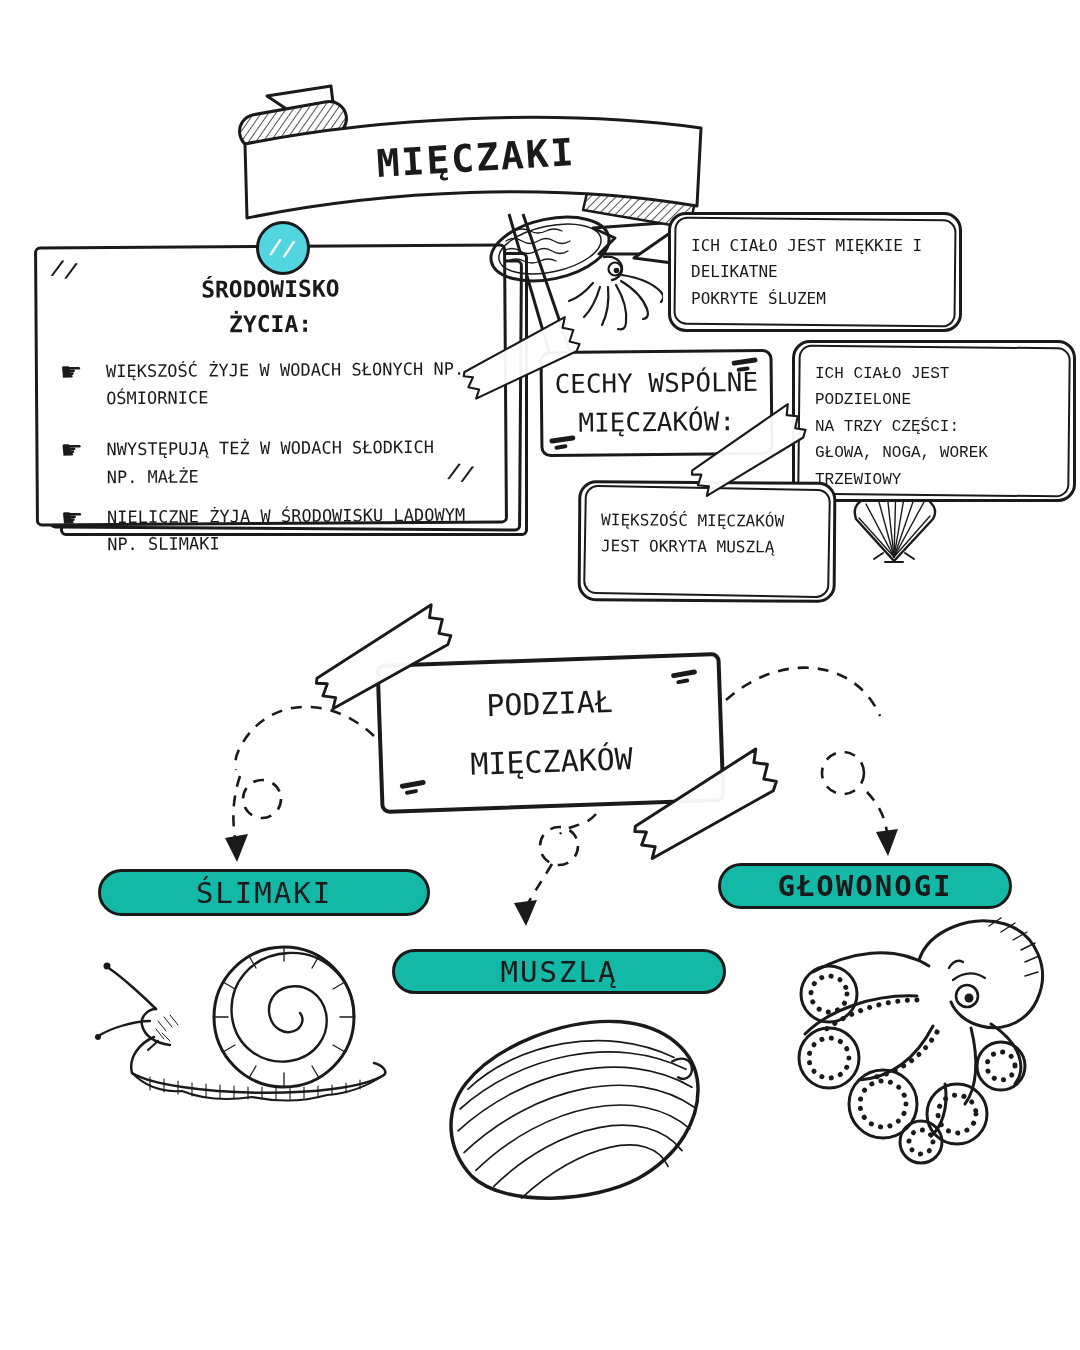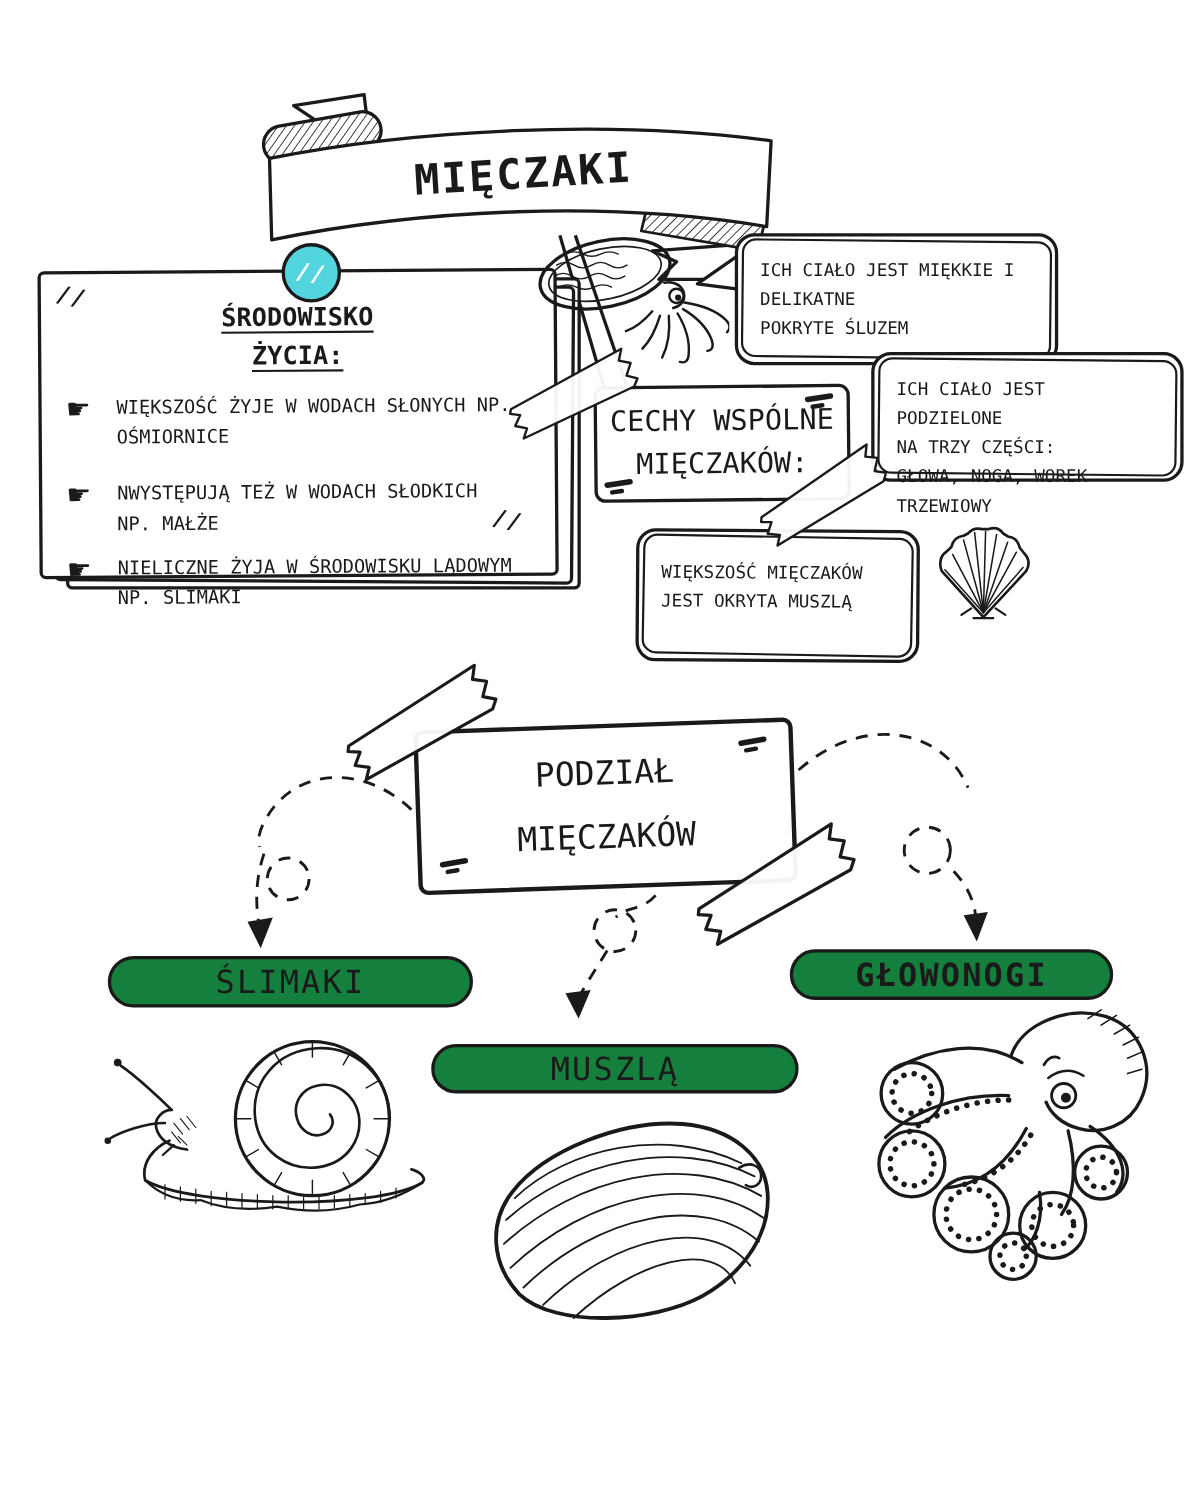--- a/index.html
+++ b/index.html
@@ -23,21 +23,21 @@
     transform:rotate(-3.5deg);
   }
 
   
   .sheet { position:absolute; background:#ffffff; border:3px solid #1a1a1a; border-radius:6px; }
   #env-sheet3 { left:60px; top:252px; width:468px; height:284px; z-index:2; }
   #env-sheet2 { left:50px; top:258px; width:472px; height:272px; z-index:2; transform:rotate(0.4deg); }
   #env-card   { left:35px; top:245px; width:472px; height:280px; z-index:3; transform:rotate(-0.4deg); padding:24px 22px 0 22px; }
   #env-title {
     text-align:center; font-size:23px; font-weight:bold; line-height:1.5;
-    text-decoration:underline; text-decoration-thickness:2px; text-underline-offset:5px;
+    text-decoration-thickness:2px; text-underline-offset:5px;
     width:max-content; margin:0 auto;
   }
   .corner-mark { position:absolute; font-size:21px; font-weight:bold; transform:rotate(12deg); letter-spacing:1px; }
   #env-corner-tl { left:14px; top:8px; }
   #env-corner-br { right:30px; bottom:36px; }
   #env-list { margin-top:16px; list-style:none; }
   .env-item { display:flex; gap:10px; }
   .env-item + .env-item { margin-top:0; }
   #env-item-0 { margin-bottom:24px; }
   #env-item-1 { margin-bottom:13px; }
@@ -56,21 +56,21 @@
   .note {
     position:absolute; background:#ffffff; border:3px solid #1a1a1a; border-radius:18px; z-index:3;
   }
   .note::before {
     content:""; position:absolute; inset:3px; border:2px solid #1a1a1a; border-radius:13px;
     transform:rotate(0.6deg); pointer-events:none;
   }
   .note-text { position:relative; font-size:16px; line-height:1.65; padding:18px 20px; }
 
   #note-soft   { left:668px; top:212px; width:294px; height:120px; }
-  #note-parts  { left:792px; top:320px; width:284px; height:118px; }
+  #note-parts  { left:792px; top:340px; width:284px; height:162px;font-family:Liberation Mono, monospace; }
   #note-shell  { left:578px; top:481px; width:258px; height:121px; transform:rotate(0.4deg); }
   #note-pointer { left:632px; top:224px; z-index:2; }
 
   
   #cechy-box {
     left:540px; top:350px; width:233px; height:106px; z-index:3;
     background:#ffffff; border:3px solid #1a1a1a; border-radius:10px;
     display:flex; align-items:center; justify-content:center; transform:rotate(-0.6deg);
   }
   #cechy-box .heading { font-size:26px; text-align:center; line-height:1.5; }
@@ -86,21 +86,21 @@
     background:#ffffff; border:4px solid #1a1a1a; border-radius:9px;
     display:flex; align-items:center; justify-content:center; transform:rotate(-2deg);
   }
   #podzial-box .heading { font-size:30px; text-align:center; line-height:1.95; }
 
   
   .tape { position:absolute; z-index:6; }
 
   
   .pill {
-    position:absolute; background:#15803d; border:3px solid #1a1a1a; border-radius:28px; z-index:3;
+    position:absolute; background:#14b8a6; border:3px solid #1a1a1a; border-radius:28px; z-index:3;
     display:flex; align-items:center; justify-content:center;
     font-size:29px; letter-spacing:2px;
   }
   #pill-slimaki   { left:98px;  top:869px; width:332px; height:47px; }
   #pill-malze     { left:392px; top:949px; width:334px; height:45px; }
   #pill-glowonogi { left:718px; top:863px; width:294px; height:46px;font-weight:bold; }
 
   
   .illu { position:absolute; z-index:2; }
 </style>

